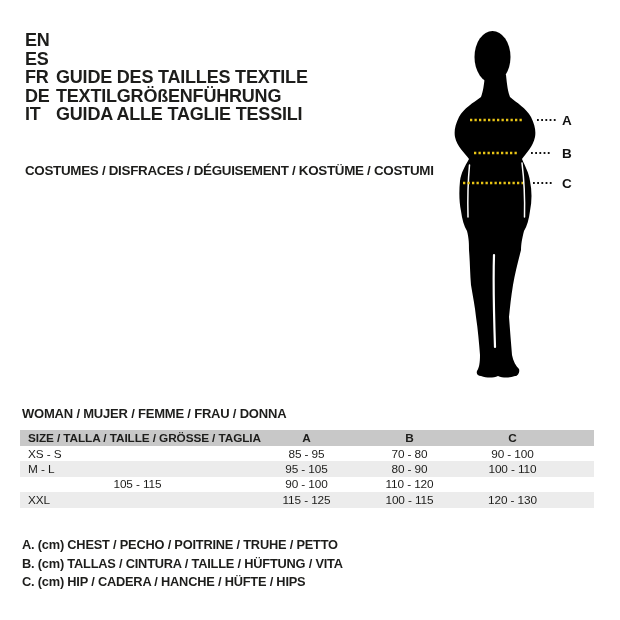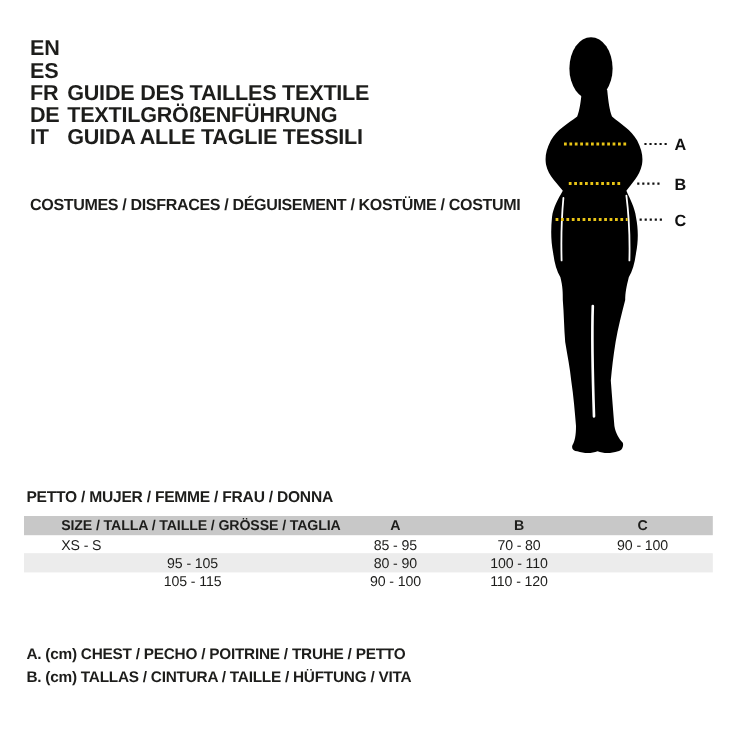--- a/index.html
+++ b/index.html
@@ -44,21 +44,21 @@
     position:absolute; left:22px; top:406px;
     font-size:13px; font-weight:600; letter-spacing:-0.2px; white-space:nowrap;
   }
   
   .size-table{
     position:absolute; left:20px; top:430px; width:574px;
     font-size:11.8px; letter-spacing:-0.1px;
   }
   .t-row{
     display:grid; grid-template-columns:235px 103px 103px 103px;
-    align-items:center; height:15.4px; white-space:nowrap;padding-left:23px;
+    align-items:center; height:15.4px; white-space:nowrap;
   }
   .t-row.header{background:var(--header-bg); height:16px; font-weight:600;}
   .t-row.alt{background:var(--alt-row-bg);}
   .cell-size{padding-left:8px; text-align:left;}
   .cell-val{text-align:center;}
   
   .legend{
     position:absolute; left:22px; top:536px;
     font-size:12.8px; font-weight:700; letter-spacing:-0.2px;
   }
@@ -139,43 +139,51 @@
     <line class="measure-yellow" x1="39" y1="128" x2="84" y2="128"></line>
     <line class="measure-black" x1="96" y1="128" x2="117" y2="128"></line>
     <text class="marker-label" x="127" y="133">B</text>
 
     <line class="measure-yellow" x1="28" y1="158" x2="88" y2="158"></line>
     <line class="measure-black" x1="98" y1="158" x2="117" y2="158"></line>
     <text class="marker-label" x="127" y="163">C</text>
   </svg>
 </div>
 
-<div class="section-title">PETTO / MUJER / FEMME / FRAU / DONNA</div>
+<div class="section-title">WOMAN / MUJER / FEMME / FRAU / DONNA</div>
 
 <div class="size-table">
   <div class="t-row header">
     <span class="cell-size">SIZE / TALLA / TAILLE / GRÖSSE / TAGLIA</span>
     <span class="cell-val">A</span>
     <span class="cell-val">B</span>
     <span class="cell-val">C</span>
   </div>
   <div class="t-row">
     <span class="cell-size">XS - S</span>
     <span class="cell-val">85 - 95</span>
     <span class="cell-val">70 - 80</span>
     <span class="cell-val">90 - 100</span>
   </div>
   <div class="t-row alt">
+    <span class="cell-size">M - L</span>
     <span class="cell-val">95 - 105</span>
     <span class="cell-val">80 - 90</span>
     <span class="cell-val">100 - 110</span>
   </div>
   <div class="t-row">
     <span class="cell-val">105 - 115</span>
     <span class="cell-val">90 - 100</span>
     <span class="cell-val">110 - 120</span>
   </div>
+  <div class="t-row alt">
+    <span class="cell-size">XXL</span>
+    <span class="cell-val">115 - 125</span>
+    <span class="cell-val">100 - 115</span>
+    <span class="cell-val">120 - 130</span>
+  </div>
 </div>
 
 <div class="legend">
   <div class="legend-line">A. (cm) CHEST / PECHO / POITRINE / TRUHE / PETTO</div>
   <div class="legend-line">B. (cm) TALLAS / CINTURA / TAILLE / HÜFTUNG / VITA</div>
+  <div class="legend-line">C. (cm) HIP / CADERA / HANCHE / HÜFTE / HIPS</div>
 </div>
 
 </body></html>

